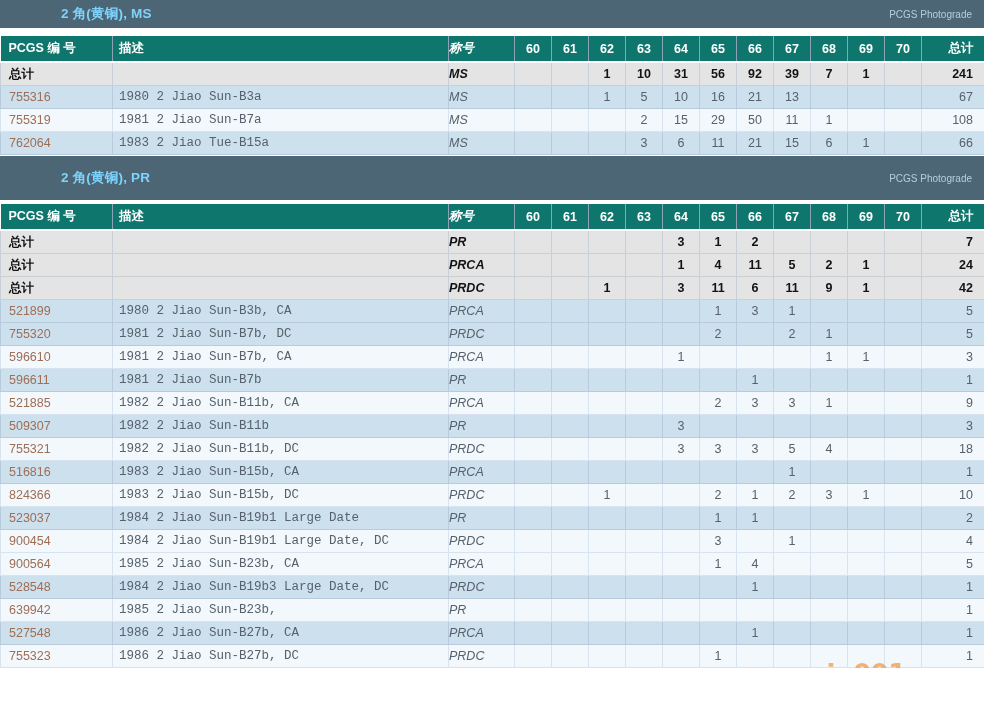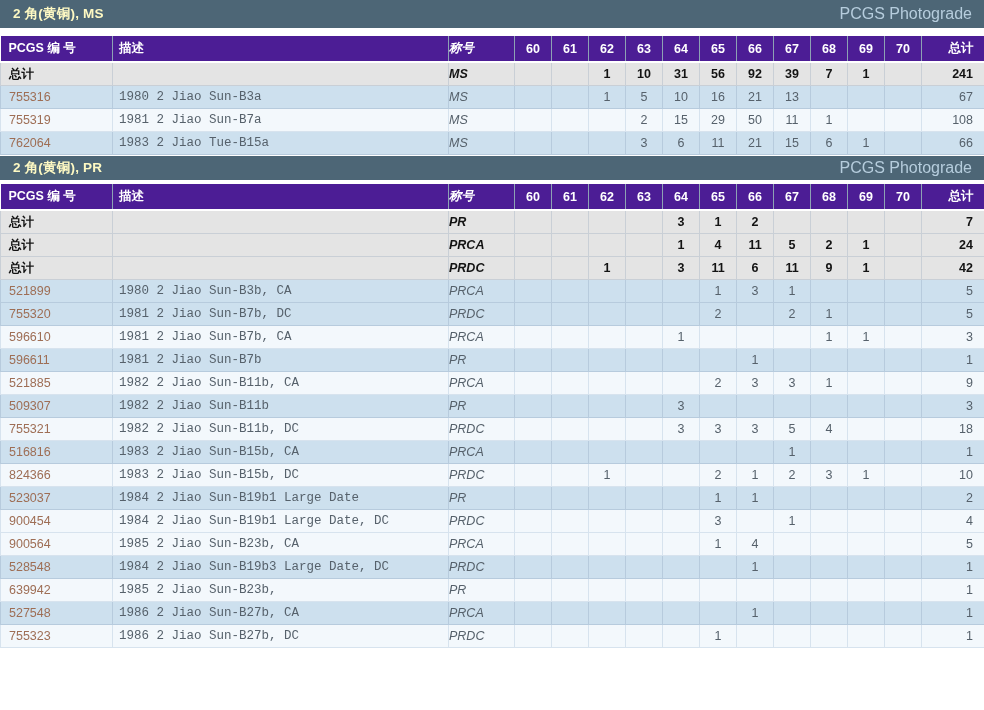--- a/index.html
+++ b/index.html
@@ -4,27 +4,27 @@
 <style>
   html,body{margin:0;padding:0;background:#ffffff;}
   body{width:984px;font-family:"Liberation Sans","DejaVu Sans",sans-serif;}
   .page{position:relative;width:984px;overflow:hidden;}
 
   .section-bar{
     background:#4d6676;
     display:flex;justify-content:space-between;align-items:center;
     padding:0 12px 0 13px;height:28px;margin-bottom:8px;
   }
-  .section.second .section-bar{height:24px;margin-bottom:4px;margin-top:1px;}
-  .section-title{color:#fef9c3;font-weight:bold;font-size:13.5px;letter-spacing:.2px;}
-  .photograde{color:#b6cddd;font-size:16px;cursor:pointer;}
+  .section.second .section-bar{height:44px;margin-bottom:4px;margin-top:1px;}
+  .section-title{color:#7dd3fc;font-weight:bold;font-size:13.5px;letter-spacing:.2px;margin-left:48px;}
+  .photograde{color:#b6cddd;font-size:10px;cursor:pointer;}
 
   table{width:984px;border-collapse:collapse;table-layout:fixed;font-size:12.5px;}
   th{
-    background:#4c1d95;color:#ffffff;font-weight:bold;font-size:12.5px;
+    background:#0f766e;color:#ffffff;font-weight:bold;font-size:12.5px;
     height:25px;padding:0;border-left:1px solid #8da2b4;border-bottom:2px solid #ffffff;
   }
   th:first-child{border-left:none;}
   td{
     height:22px;padding:0;border:1px solid #c3d2e0;
     color:#56616b;background:#ffffff;overflow:hidden;white-space:nowrap;
   }
   tr.summary td{background:#e4e4e4;color:#131313;font-weight:bold;border-color:#c9cfd6;}
   tr.row-blue td{background:#cde0ee;border-color:#b7cbdd;}
   tr.row-white td{background:#f3f8fc;border-color:#d7e3ee;}

